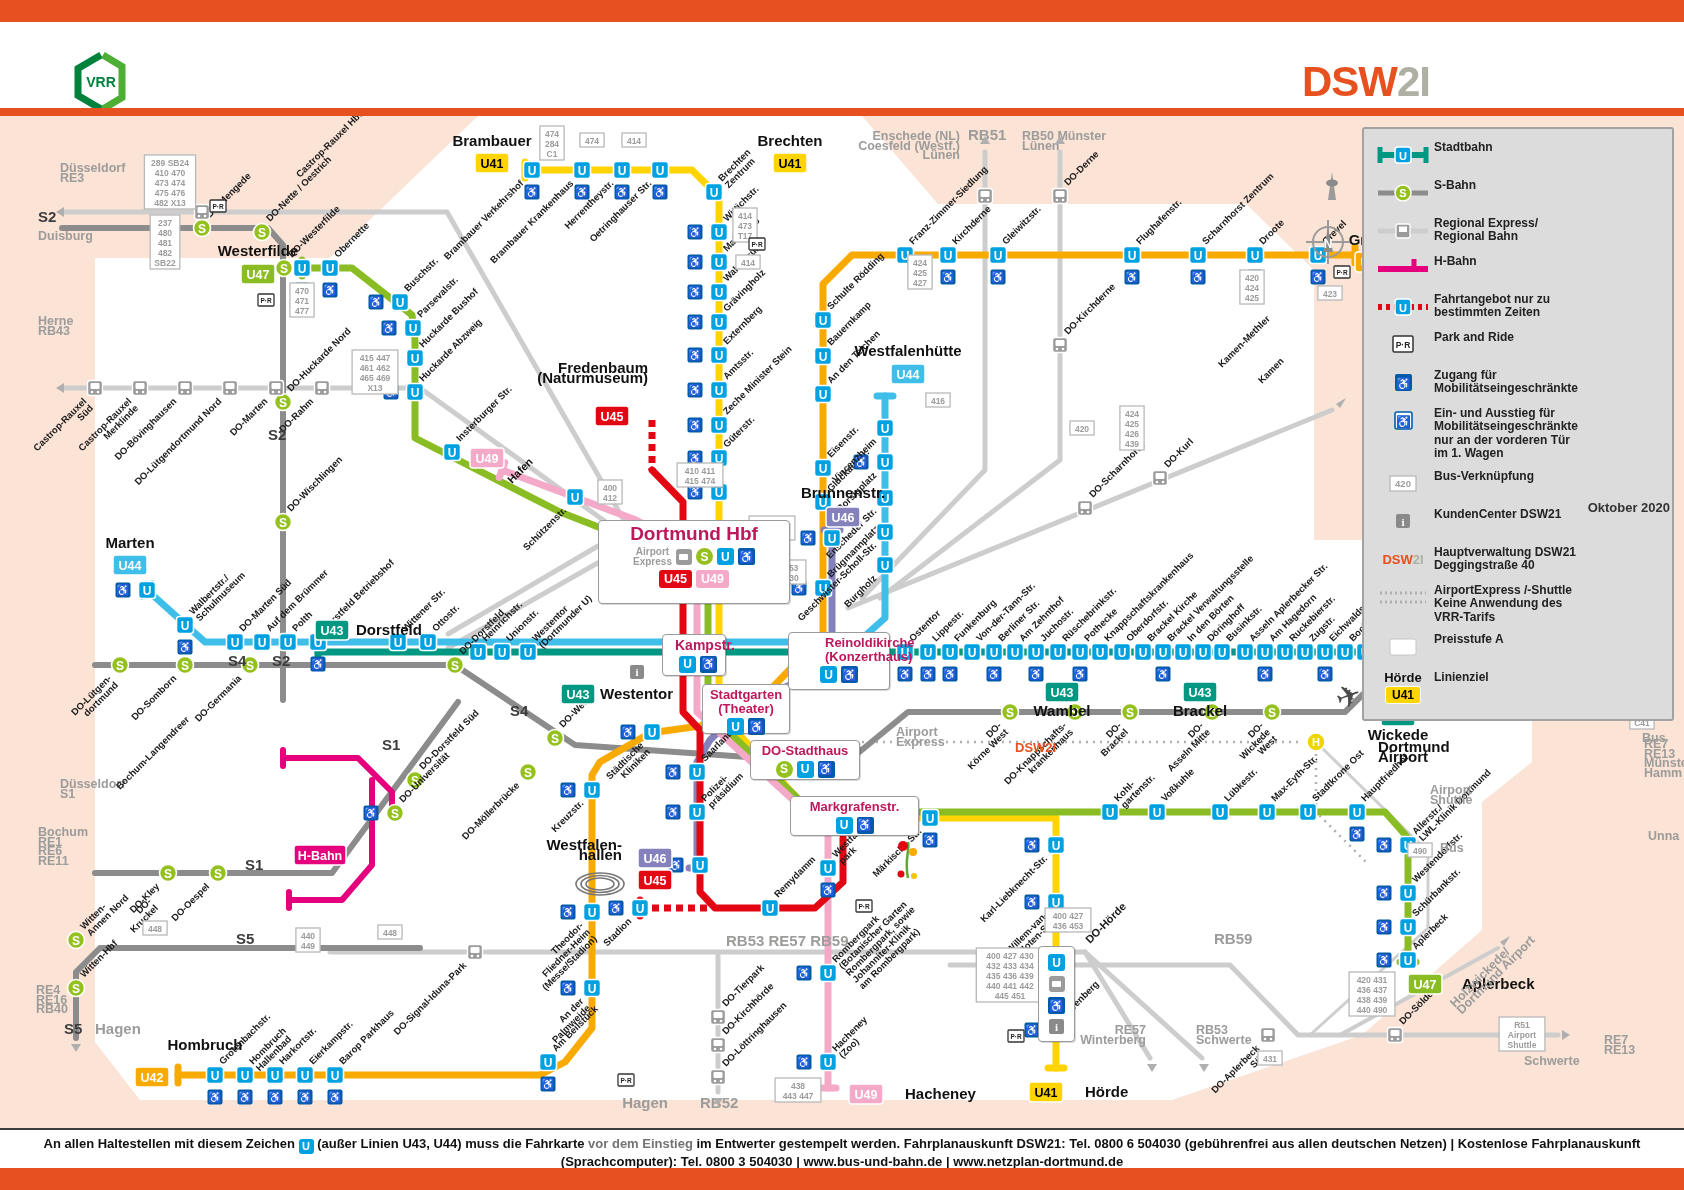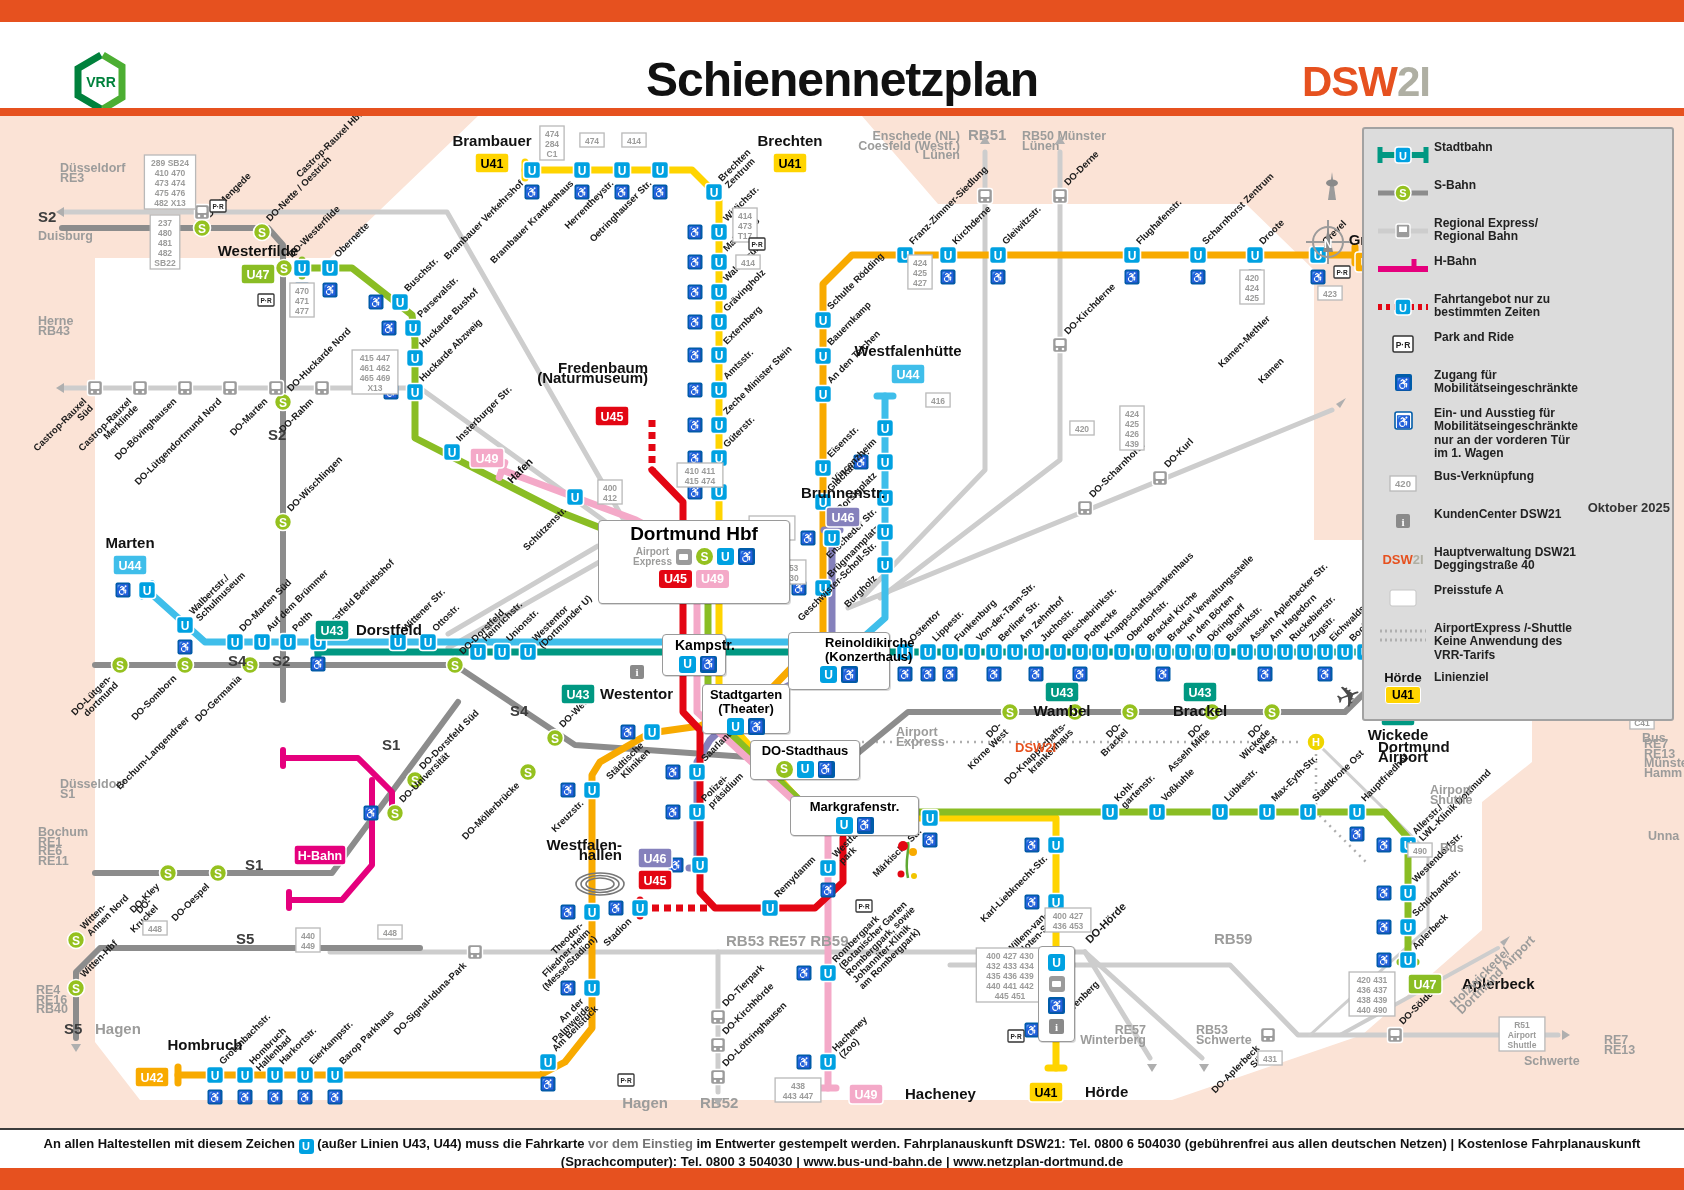--- a/index.html
+++ b/index.html
@@ -10,21 +10,21 @@
   #hdr-rule{position:absolute;left:0;top:108px;width:1684px;height:8px;background:#E6511F;}
   #title{position:absolute;left:0;top:30px;width:1684px;text-align:center;
          font-size:48px;font-weight:800;letter-spacing:-1px;color:#111;}
   #vrr{position:absolute;left:72px;top:28px;}
   #dsw{position:absolute;right:42px;top:36px;font-size:42px;font-weight:800;letter-spacing:-1px;}
   #dsw .o{color:#E6511F;} #dsw .g{color:#AFAFA3;}
   #map{position:absolute;left:0;top:0;width:1684px;height:1190px;}
   #hubs{position:absolute;left:0;top:0;width:1684px;height:1190px;pointer-events:none;}
   .hub{position:absolute;background:#fff;border:1.5px solid #9a9a9a;border-radius:4px;
        box-shadow:1px 1px 0 rgba(0,0,0,.15);text-align:center;padding:3px 4px;box-sizing:border-box;}
-  .hub .t{font-weight:700;color:#000000;line-height:1.04;}
+  .hub .t{font-weight:700;color:#be185d;line-height:1.04;}
   .hub .sub{color:#9C9C9B;font-weight:700;font-size:10px;line-height:1;}
   .hub .row{display:flex;justify-content:center;align-items:center;gap:4px;margin-top:3px;}
   .mini{display:inline-flex;align-items:center;justify-content:center;font-weight:800;color:#fff;}
   .mini.u{width:17px;height:17px;background:#00A1E1;border-radius:3px;font-size:12px;}
   .mini.s{width:17px;height:17px;background:#95C11F;border-radius:50%;font-size:12px;}
   .mini.t{width:16px;height:16px;background:#9B9B9B;border-radius:3px;}
   .mini.t i{display:block;width:9px;height:6px;background:#fff;border-radius:1px;}
   .mini.w{width:17px;height:17px;background:#005CA9;border-radius:2px;font-size:12px;}
   .mini.i{width:15px;height:15px;background:#8A8A8A;border-radius:2px;font-size:11px;font-family:"Liberation Serif",serif;}
   .lbadge{display:inline-flex;align-items:center;justify-content:center;width:33px;height:18px;
@@ -1218,21 +1218,20 @@
   </div>
 
 <div id="topbar"></div>
 <div id="header">
   <svg id="vrr" width="58" height="64" viewBox="-29 -32 58 64">
     <path d="M0,-27 L-23,-13.5 L-23,13.5 L0,27" fill="none" stroke="#00813C" stroke-width="7"></path>
     <path d="M4,-29 L-19,-15.5 M4,29 L-19,15.5" fill="none" stroke="#00813C" stroke-width="0"></path>
     <path d="M4,-27 L23,-15.5 L23,15.5 L4,27" fill="none" stroke="#4CAE32" stroke-width="7" transform="translate(-2,0)"></path>
     <text x="0" y="5" text-anchor="middle" font-size="14" font-weight="800" fill="#00813C">VRR</text>
   </svg>
-  <div id="title">Schienennetzplan</div>
   <div id="dsw"><span class="o">DSW</span><span class="g">2I</span></div>
 </div>
 <div id="hdr-rule"></div>
 
 <div id="legend">
     <div class="lg-row">
       <div class="lg-ic">
         <svg width="54" height="30" viewBox="0 0 54 30">
           <line x1="2" y1="15" x2="52" y2="15" stroke="#009882" stroke-width="6"></line>
           <line x1="4" y1="7" x2="4" y2="23" stroke="#009882" stroke-width="5"></line>
@@ -1338,40 +1337,40 @@
         <svg width="54" height="30" viewBox="0 0 54 30">
           <text x="27" y="19" text-anchor="middle" font-size="13" font-weight="800"><tspan fill="#E6511F">DSW</tspan><tspan fill="#AFAFA3">2I</tspan></text>
         </svg>
       </div>
       <div class="lg-tx">Hauptverwaltung DSW21
 Deggingstraße 40</div>
     </div>
     <div class="lg-row">
       <div class="lg-ic">
         <svg width="54" height="30" viewBox="0 0 54 30">
-          <rect x="14" y="7" width="26" height="16" rx="2" fill="#fff" stroke="#c6c6c6" stroke-width="1"></rect>
+          <line x1="4" y1="10" x2="50" y2="10" stroke="#AFAFAF" stroke-width="3" stroke-dasharray="2 3"></line>
+          <line x1="4" y1="19" x2="50" y2="19" stroke="#AFAFAF" stroke-width="3" stroke-dasharray="2 3"></line>
         </svg>
       </div>
-      <div class="lg-tx">Preisstufe A</div>
+      <div class="lg-tx">AirportExpress /-Shuttle
+Keine Anwendung des
+VRR-Tarifs</div>
     </div>
     <div class="lg-row">
       <div class="lg-ic">
         <svg width="54" height="30" viewBox="0 0 54 30">
-          <line x1="4" y1="10" x2="50" y2="10" stroke="#AFAFAF" stroke-width="3" stroke-dasharray="2 3"></line>
-          <line x1="4" y1="19" x2="50" y2="19" stroke="#AFAFAF" stroke-width="3" stroke-dasharray="2 3"></line>
+          <rect x="14" y="7" width="26" height="16" rx="2" fill="#fff" stroke="#c6c6c6" stroke-width="1"></rect>
         </svg>
       </div>
-      <div class="lg-tx">AirportExpress /-Shuttle
-Keine Anwendung des
-VRR-Tarifs</div>
+      <div class="lg-tx">Preisstufe A</div>
     </div>
     <div class="lg-row">
       <div class="lg-ic">
         <div style="text-align:center"><div style="font-size:13px;font-weight:800;color:#111">Hörde</div><div style="display:inline-block;background:#FFD400;border-radius:3px;padding:1px 6px;font-size:12px;font-weight:800;color:#000;border:1.5px solid #fff">U41</div></div>
       </div>
       <div class="lg-tx">Linienziel</div>
     </div>
   </div>
-<div id="lg-date">Oktober 2025</div>
+<div id="lg-date">Oktober 2020</div>
 
 <div id="footrule"></div>
 <div id="footer"><span class="n">An allen Haltestellen mit diesem Zeichen </span><span class="ubdg">U</span><span class="n"> (außer Linien U43, U44) muss die Fahrkarte </span><span class="r b">vor dem Einstieg</span><span class="n"> im Entwerter gestempelt werden.</span><span class="b">  Fahrplanauskunft DSW21: Tel. 0800 6 504030 </span><span class="n">(gebührenfrei aus allen deutschen Netzen) | </span><span class="b">Kostenlose Fahrplanauskunft </span><span class="n">(Sprachcomputer): </span><span class="b">Tel. 0800 3 504030</span><span class="n"> | </span><span class="b">www.bus-und-bahn.de</span><span class="n"> | </span><span class="b">www.netzplan-dortmund.de</span></div>
 <div id="botbar"></div>
 
 </body></html>

